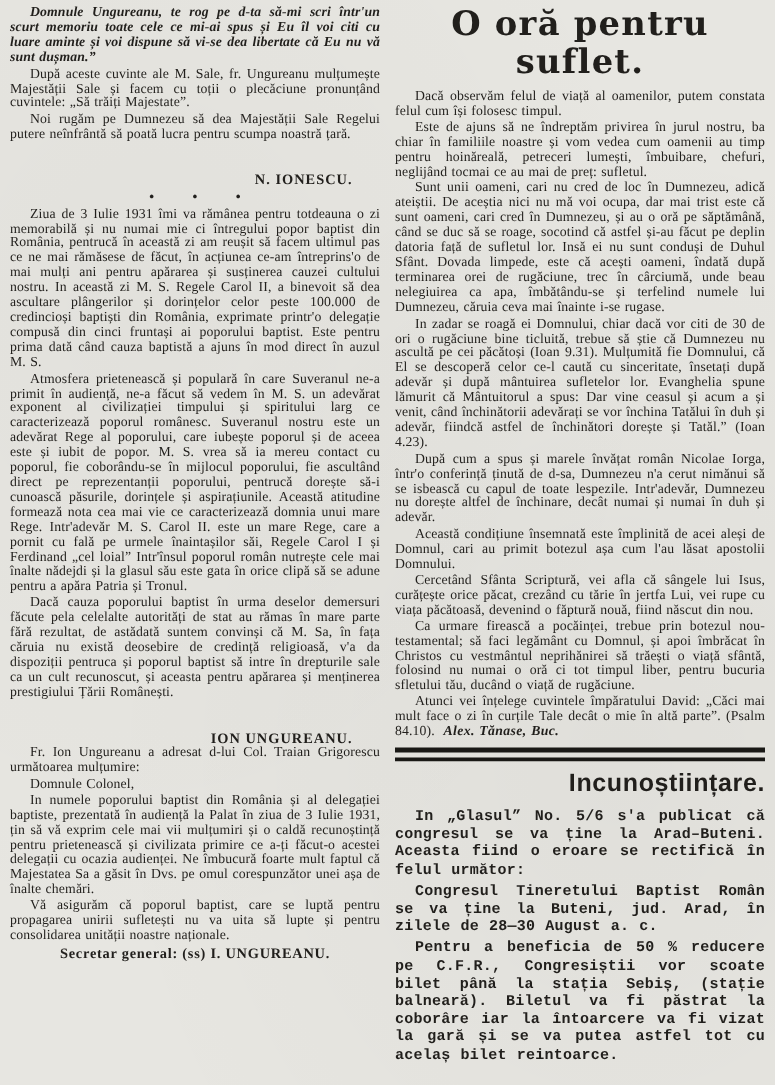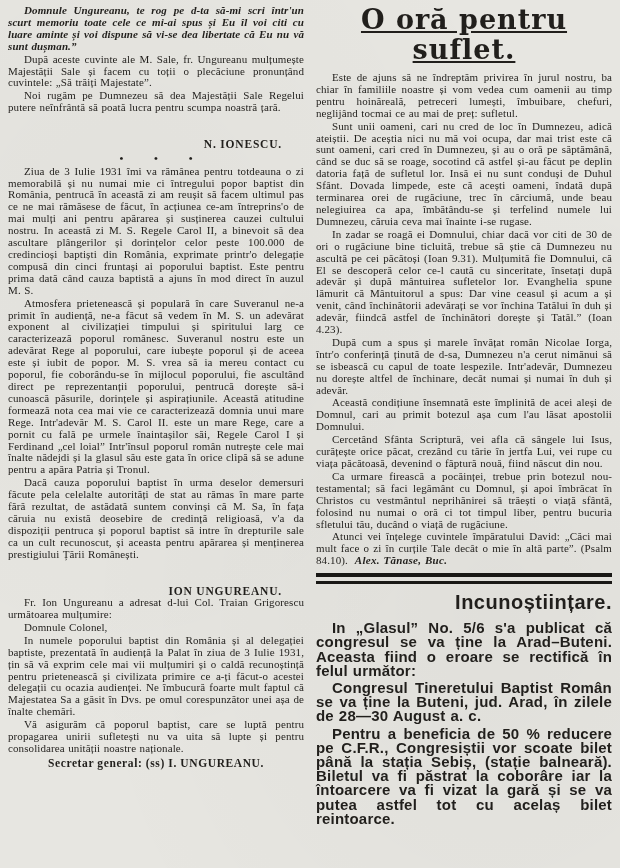--- a/index.html
+++ b/index.html
@@ -74,21 +74,20 @@
     margin-top: 2px;
   }
   h1.article-title {
     margin: 0 0 7px 0;
     font-size: 27px;
     line-height: 30px;
     font-weight: bold;
     text-align: center;
     letter-spacing: 1px;
     font-family: "DejaVu Serif", serif;
-    text-decoration: underline;
   }
   .author-sig {
     font-style: italic;
     font-weight: bold;
     letter-spacing: 0.3px;
     margin-top: 32px;
   }
   .rule-double {
     height: 4px;
     border-top: 4px solid #191815;
@@ -98,23 +97,23 @@
   h2.notice-title {
     margin: 2px 0 8px 0;
     font-size: 20px;
     line-height: 22px;
     font-weight: bold;
     text-align: right;
     letter-spacing: 0.5px;
     font-family: "Liberation Sans", sans-serif;
   }
   .notice p.para {
-    font-family: Liberation Sans, sans-serif;
+    font-family: Liberation Mono, monospace;
     font-weight: bold;
-    font-size: 15px;
+    font-size: 12px;
     line-height: 14.2px;
     letter-spacing: 0.2px;
     margin-bottom: 3px;
   }
 </style>
 </head>
 <body>
 
 <div class="page">
 
@@ -130,20 +129,21 @@
     <div class="sig-right">ION UNGUREANU.</div>
     <p class="para">Fr. Ion Ungureanu a adresat d-lui Col. Traian Grigorescu următoarea mulțumire:</p>
     <p class="para salutation">Domnule Colonel,</p>
     <p class="para">In numele poporului baptist din România și al delegației baptiste, prezentată în audiență la Palat în ziua de 3 Iulie 1931, țin să vă exprim cele mai vii mulțumiri și o caldă recunoștință pentru prietenească și civilizata primire ce a-ți făcut-o acestei delegații cu ocazia audienței. Ne îmbucură foarte mult faptul că Majestatea Sa a găsit în Dvs. pe omul corespunzător unei așa de înalte chemări.</p>
     <p class="para">Vă asigurăm că poporul baptist, care se luptă pentru propagarea unirii sufletești nu va uita să lupte și pentru consolidarea unității noastre naționale.</p>
     <div class="sig-center">Secretar general: (ss) I. UNGUREANU.</div>
   </div>
 
   <div class="col col-right">
     <h1 class="article-title">O oră pentru suflet.</h1>
+    <p class="para">Dacă observăm felul de viață al oamenilor, putem constata felul cum își folosesc timpul.</p>
     <p class="para">Este de ajuns să ne îndreptăm privirea în jurul nostru, ba chiar în familiile noastre și vom vedea cum oamenii au timp pentru hoinăreală, petreceri lumești, îmbuibare, chefuri, neglijând tocmai ce au mai de preț: sufletul.</p>
     <p class="para">Sunt unii oameni, cari nu cred de loc în Dumnezeu, adică ateiștii. De aceștia nici nu mă voi ocupa, dar mai trist este că sunt oameni, cari cred în Dumnezeu, și au o oră pe săptămână, când se duc să se roage, socotind că astfel și-au făcut pe deplin datoria față de sufletul lor. Insă ei nu sunt conduși de Duhul Sfânt. Dovada limpede, este că acești oameni, îndată după terminarea orei de rugăciune, trec în cârciumă, unde beau nelegiuirea ca apa, îmbătându-se și terfelind numele lui Dumnezeu, căruia ceva mai înainte i-se rugase.</p>
     <p class="para">In zadar se roagă ei Domnului, chiar dacă vor citi de 30 de ori o rugăciune bine ticluită, trebue să știe că Dumnezeu nu ascultă pe cei păcătoși (Ioan 9.31). Mulțumită fie Domnului, că El se descoperă celor ce-l caută cu sinceritate, însetați după adevăr și după mântuirea sufletelor lor. Evanghelia spune lămurit că Mântuitorul a spus: Dar vine ceasul și acum a și venit, când închinătorii adevărați se vor închina Tatălui în duh și adevăr, fiindcă astfel de închinători dorește și Tatăl.” (Ioan 4.23).</p>
     <p class="para">După cum a spus și marele învățat român Nicolae Iorga, într'o conferință ținută de d-sa, Dumnezeu n'a cerut nimănui să se isbească cu capul de toate lespezile. Intr'adevăr, Dumnezeu nu dorește altfel de închinare, decât numai și numai în duh și adevăr.</p>
     <p class="para">Această condițiune însemnată este împlinită de acei aleși de Domnul, cari au primit botezul așa cum l'au lăsat apostolii Domnului.</p>
     <p class="para">Cercetând Sfânta Scriptură, vei afla că sângele lui Isus, curățește orice păcat, crezând cu tărie în jertfa Lui, vei rupe cu viața păcătoasă, devenind o făptură nouă, fiind născut din nou.</p>
     <p class="para">Ca urmare firească a pocăinței, trebue prin botezul nou-testamental; să faci legământ cu Domnul, și apoi îmbrăcat în Christos cu vestmântul neprihănirei să trăești o viață sfântă, folosind nu numai o oră ci tot timpul liber, pentru bucuria sfletului tău, ducând o viață de rugăciune.</p>
     <p class="para"><span>Atunci vei înțelege cuvintele împăratului David: „Căci mai mult face o zi în curțile Tale decât o mie în altă parte”. (Psalm 84.10).</span>&nbsp;&nbsp;<span class="author-sig">Alex. Tănase, Buc.</span></p>
 
     <div class="rule-double"></div>

